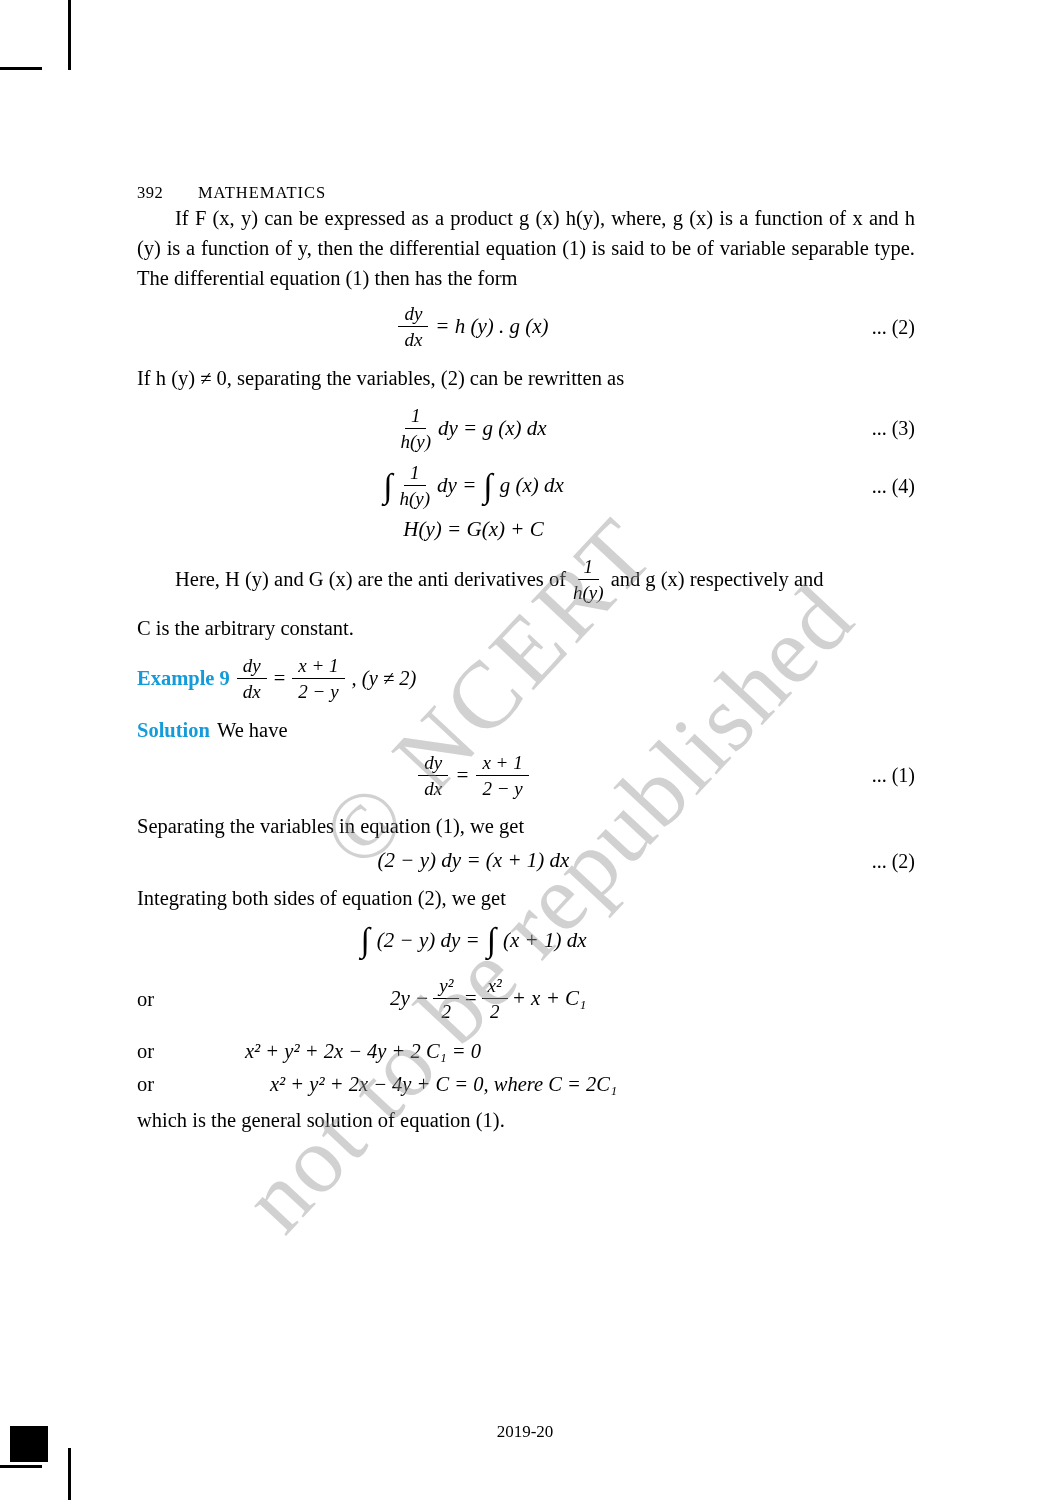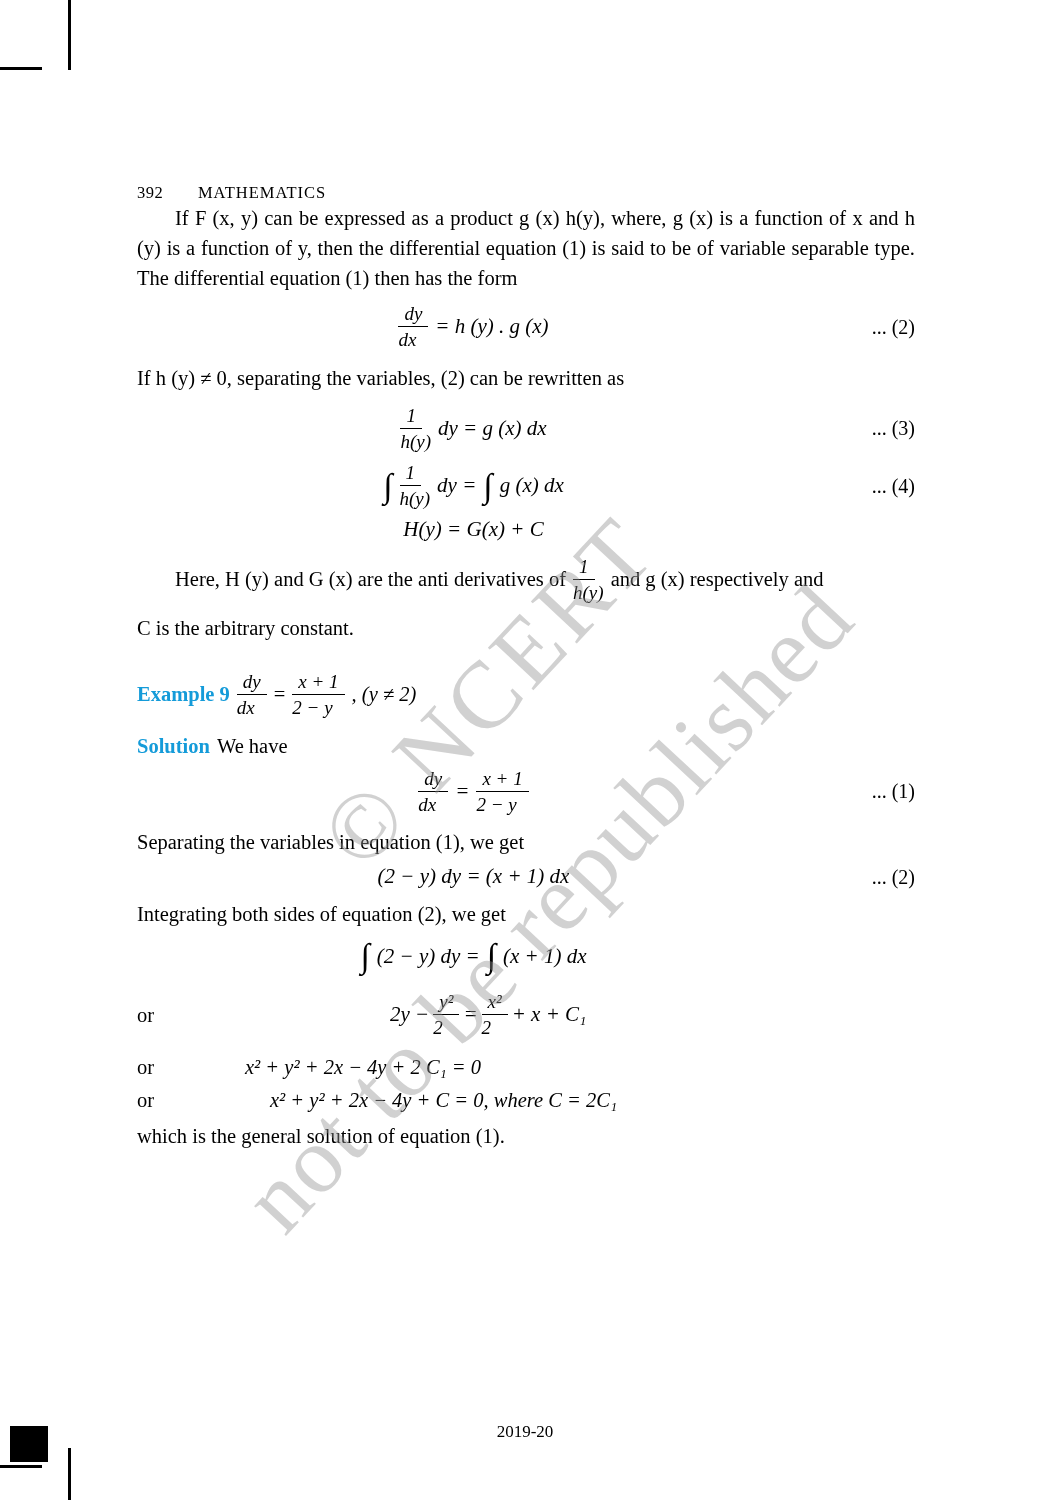--- a/index.html
+++ b/index.html
@@ -49,21 +49,21 @@
 
   
   .eq-row { position: relative; text-align: center; padding-right: 105px; }
   .eq-body { display: inline-flex; align-items: center; gap: 7px; font-size: 21px; }
   .math { font-style: italic; }
   .eq-label {
     position: absolute; right: 0; top: 50%; transform: translateY(-50%);
     font-size: 20px; font-style: normal;
   }
 
-  .frac { display: inline-flex; flex-direction: column; align-items: flex-start;
+  .frac { display: inline-flex; flex-direction: column; align-items: center;
           font-size: 19px; line-height: 1.12; vertical-align: middle; }
   .frac .num { border-bottom: 1.5px solid #000; padding: 0 6px 2px; }
   .frac .den { padding-top: 2px; }
 
   .int { font-style: normal; font-size: 34px; line-height: 1; }
 
   
   .flow-row { display: flex; align-items: center; gap: 7px; font-size: 20.5px; }
   .blue { color: #149bd9; font-weight: bold; }
 
@@ -80,21 +80,21 @@
   .r-para1 { }
   .r-eq2   { margin-top: 10px; }
   .r-ifh   { margin-top: 12px; }
   .r-eq3   { margin-top: 12px; }
   .r-int3  { margin-top: 14px; }
   .r-eq4   { margin-top: 10px; }
   .r-thus  { margin-top: 14px; }
   .r-eqh   { margin-top: 7px; }
   .r-here  { margin-top: 14px; }
   .r-here2 { margin-top: 10px; }
-  .r-ex    { margin-top: 28px; }
+  .r-ex    { margin-top: 12px; }
   .r-sol   { margin-top: 16px; }
   .r-eq1   { margin-top: 10px; }
   .r-sep   { margin-top: 12px; }
   .r-eq2b  { margin-top: 7px; }
   .r-int2  { margin-top: 10px; }
   .r-eqint { margin-top: 10px; }
   .r-or1   { margin-top: 18px; }
   .r-or2   { margin-top: 16px; }
   .r-or3   { margin-top: 8px; }
   .r-close { margin-top: 8px; }

